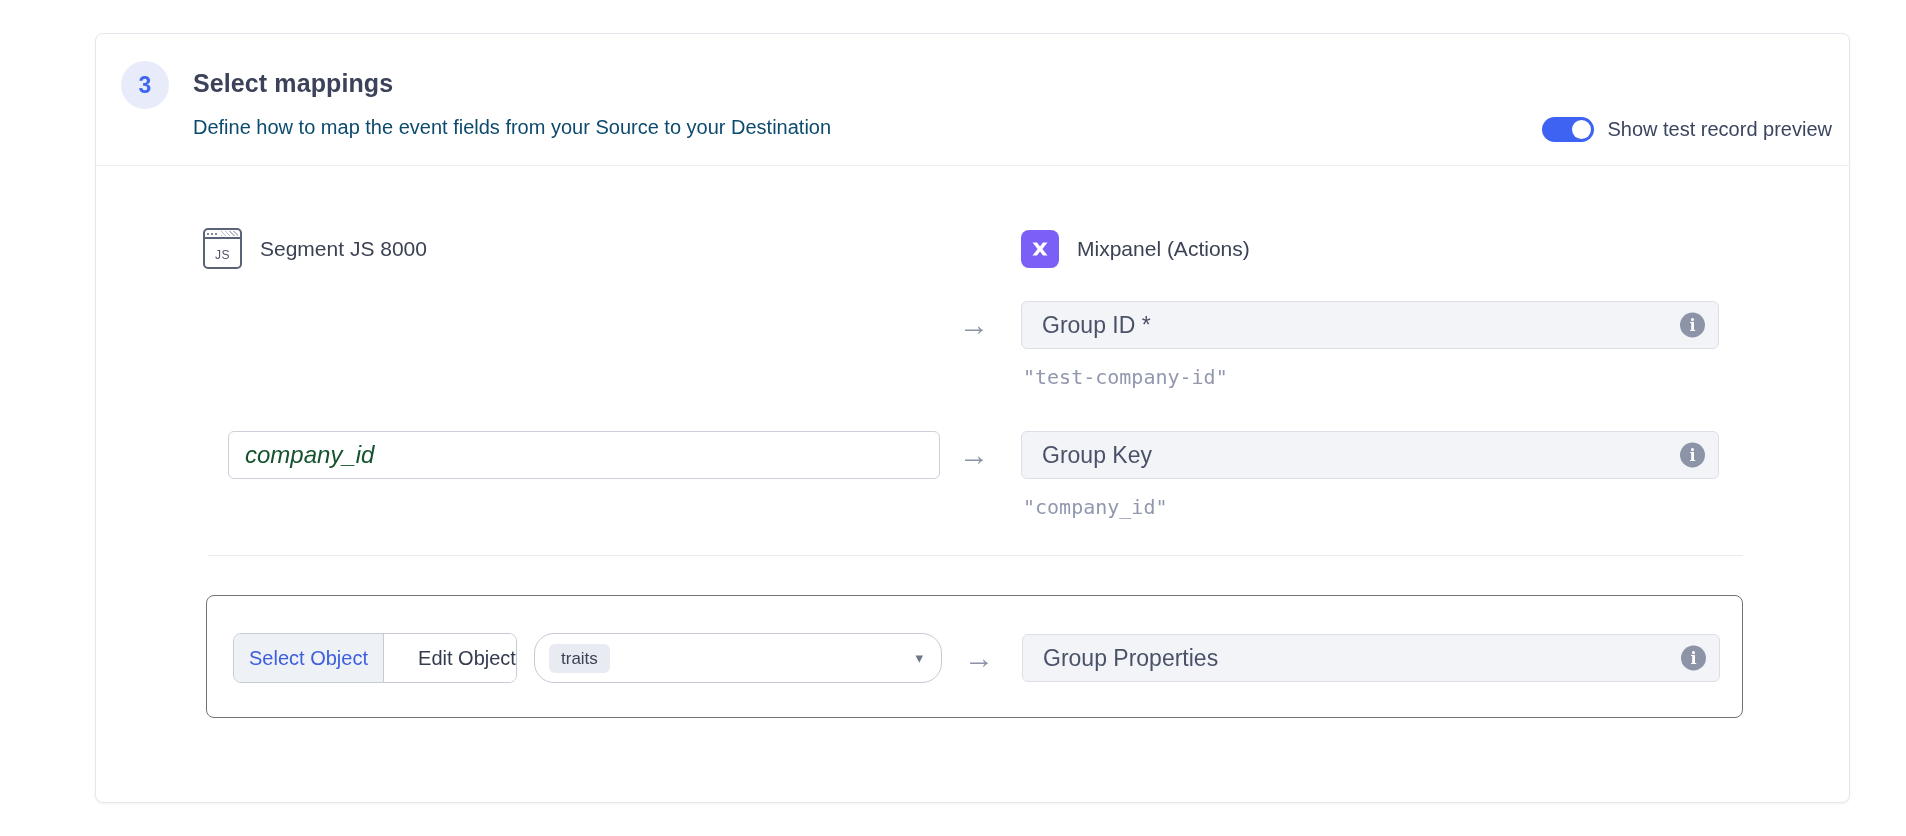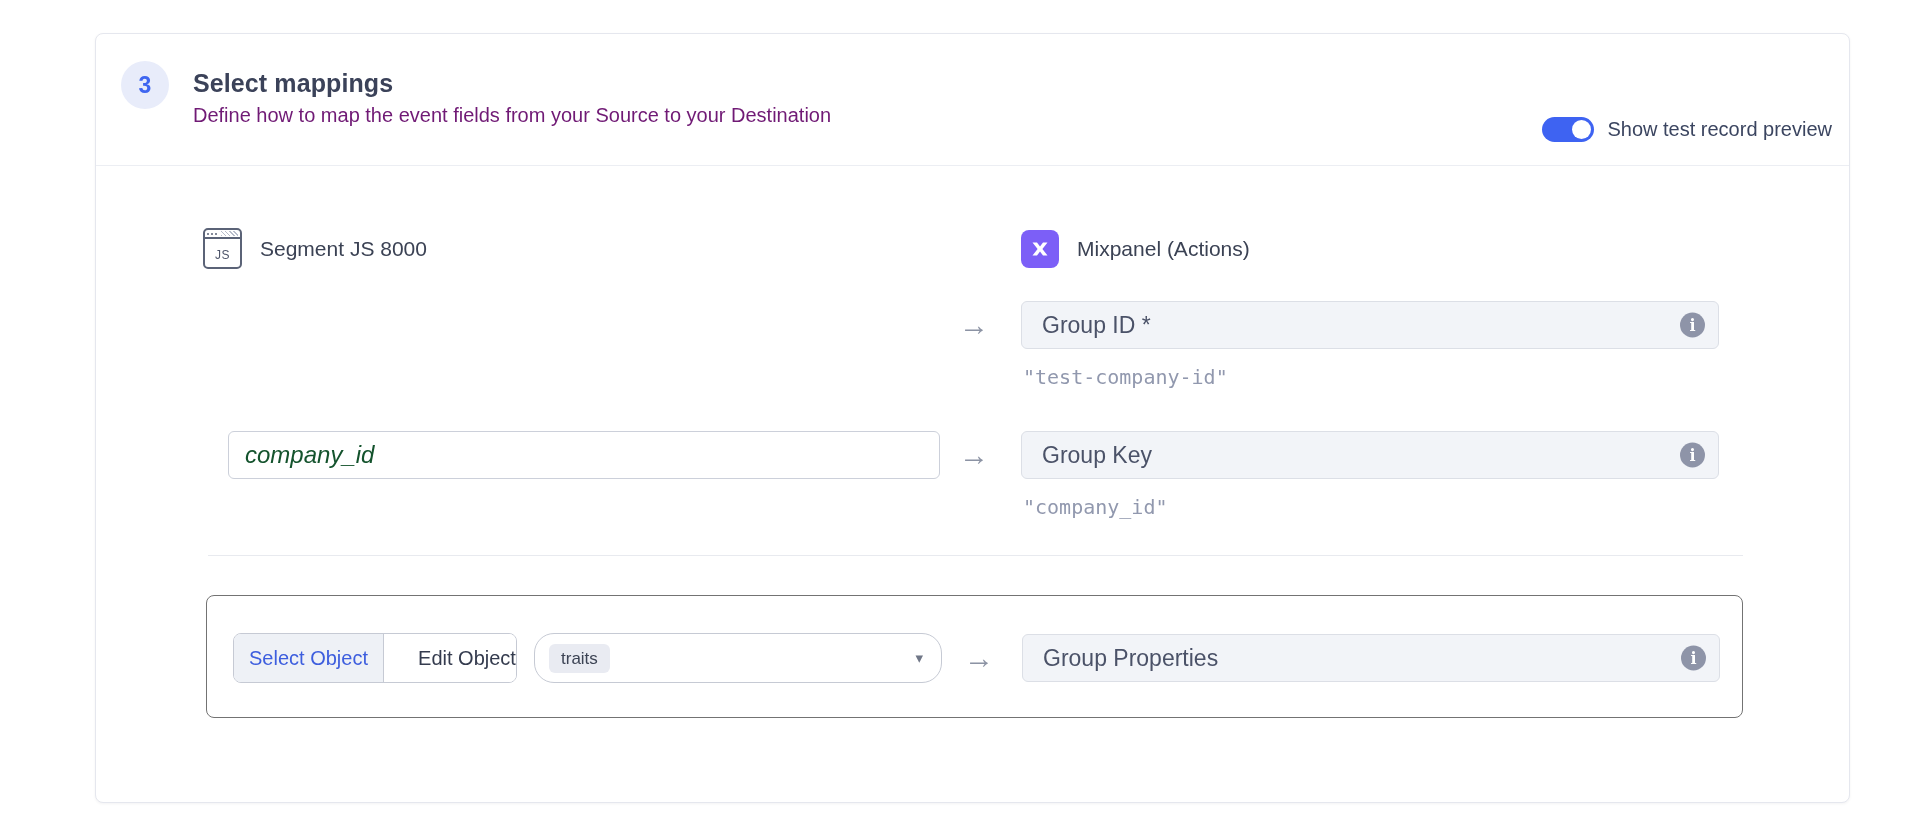--- a/index.html
+++ b/index.html
@@ -12,21 +12,21 @@
   }
 
   
   .card-header { position:absolute; left:0; top:0; width:100%; height:132px; border-bottom:1px solid #eceef3; }
   .step-badge {
     position:absolute; left:25px; top:27px; width:48px; height:48px; border-radius:50%;
     background:#e8ecfa; color:#3f66f0; font-size:23px; font-weight:700;
     display:flex; align-items:center; justify-content:center;
   }
   .page-title { position:absolute; left:97px; top:34px; font-size:25px; line-height:31px; font-weight:700; color:#3b4259; letter-spacing:.1px; }
-  .page-subtitle { position:absolute; left:97px; top:70px; font-size:20px; color:#701a75; }
+  .page-subtitle { position:absolute; left:97px; top:82px; font-size:20px; color:#0c4a6e; }
 
   .toggle-row { position:absolute; top:83px; right:17px; display:flex; align-items:center; gap:13px; }
   .toggle { position:relative; width:52px; height:25px; border-radius:13px; background:#3e63f2; cursor:pointer; flex:0 0 auto; }
   .toggle .knob { position:absolute; top:3px; right:3px; width:19px; height:19px; border-radius:50%; background:#fff; }
   .toggle-label { font-size:20px; color:#3b4560; }
 
   
   .col-head { position:absolute; display:flex; align-items:center; gap:18px; }
   .col-head.src { left:107px; top:194px; }
   .col-head.dst { left:925px; top:196px; }

